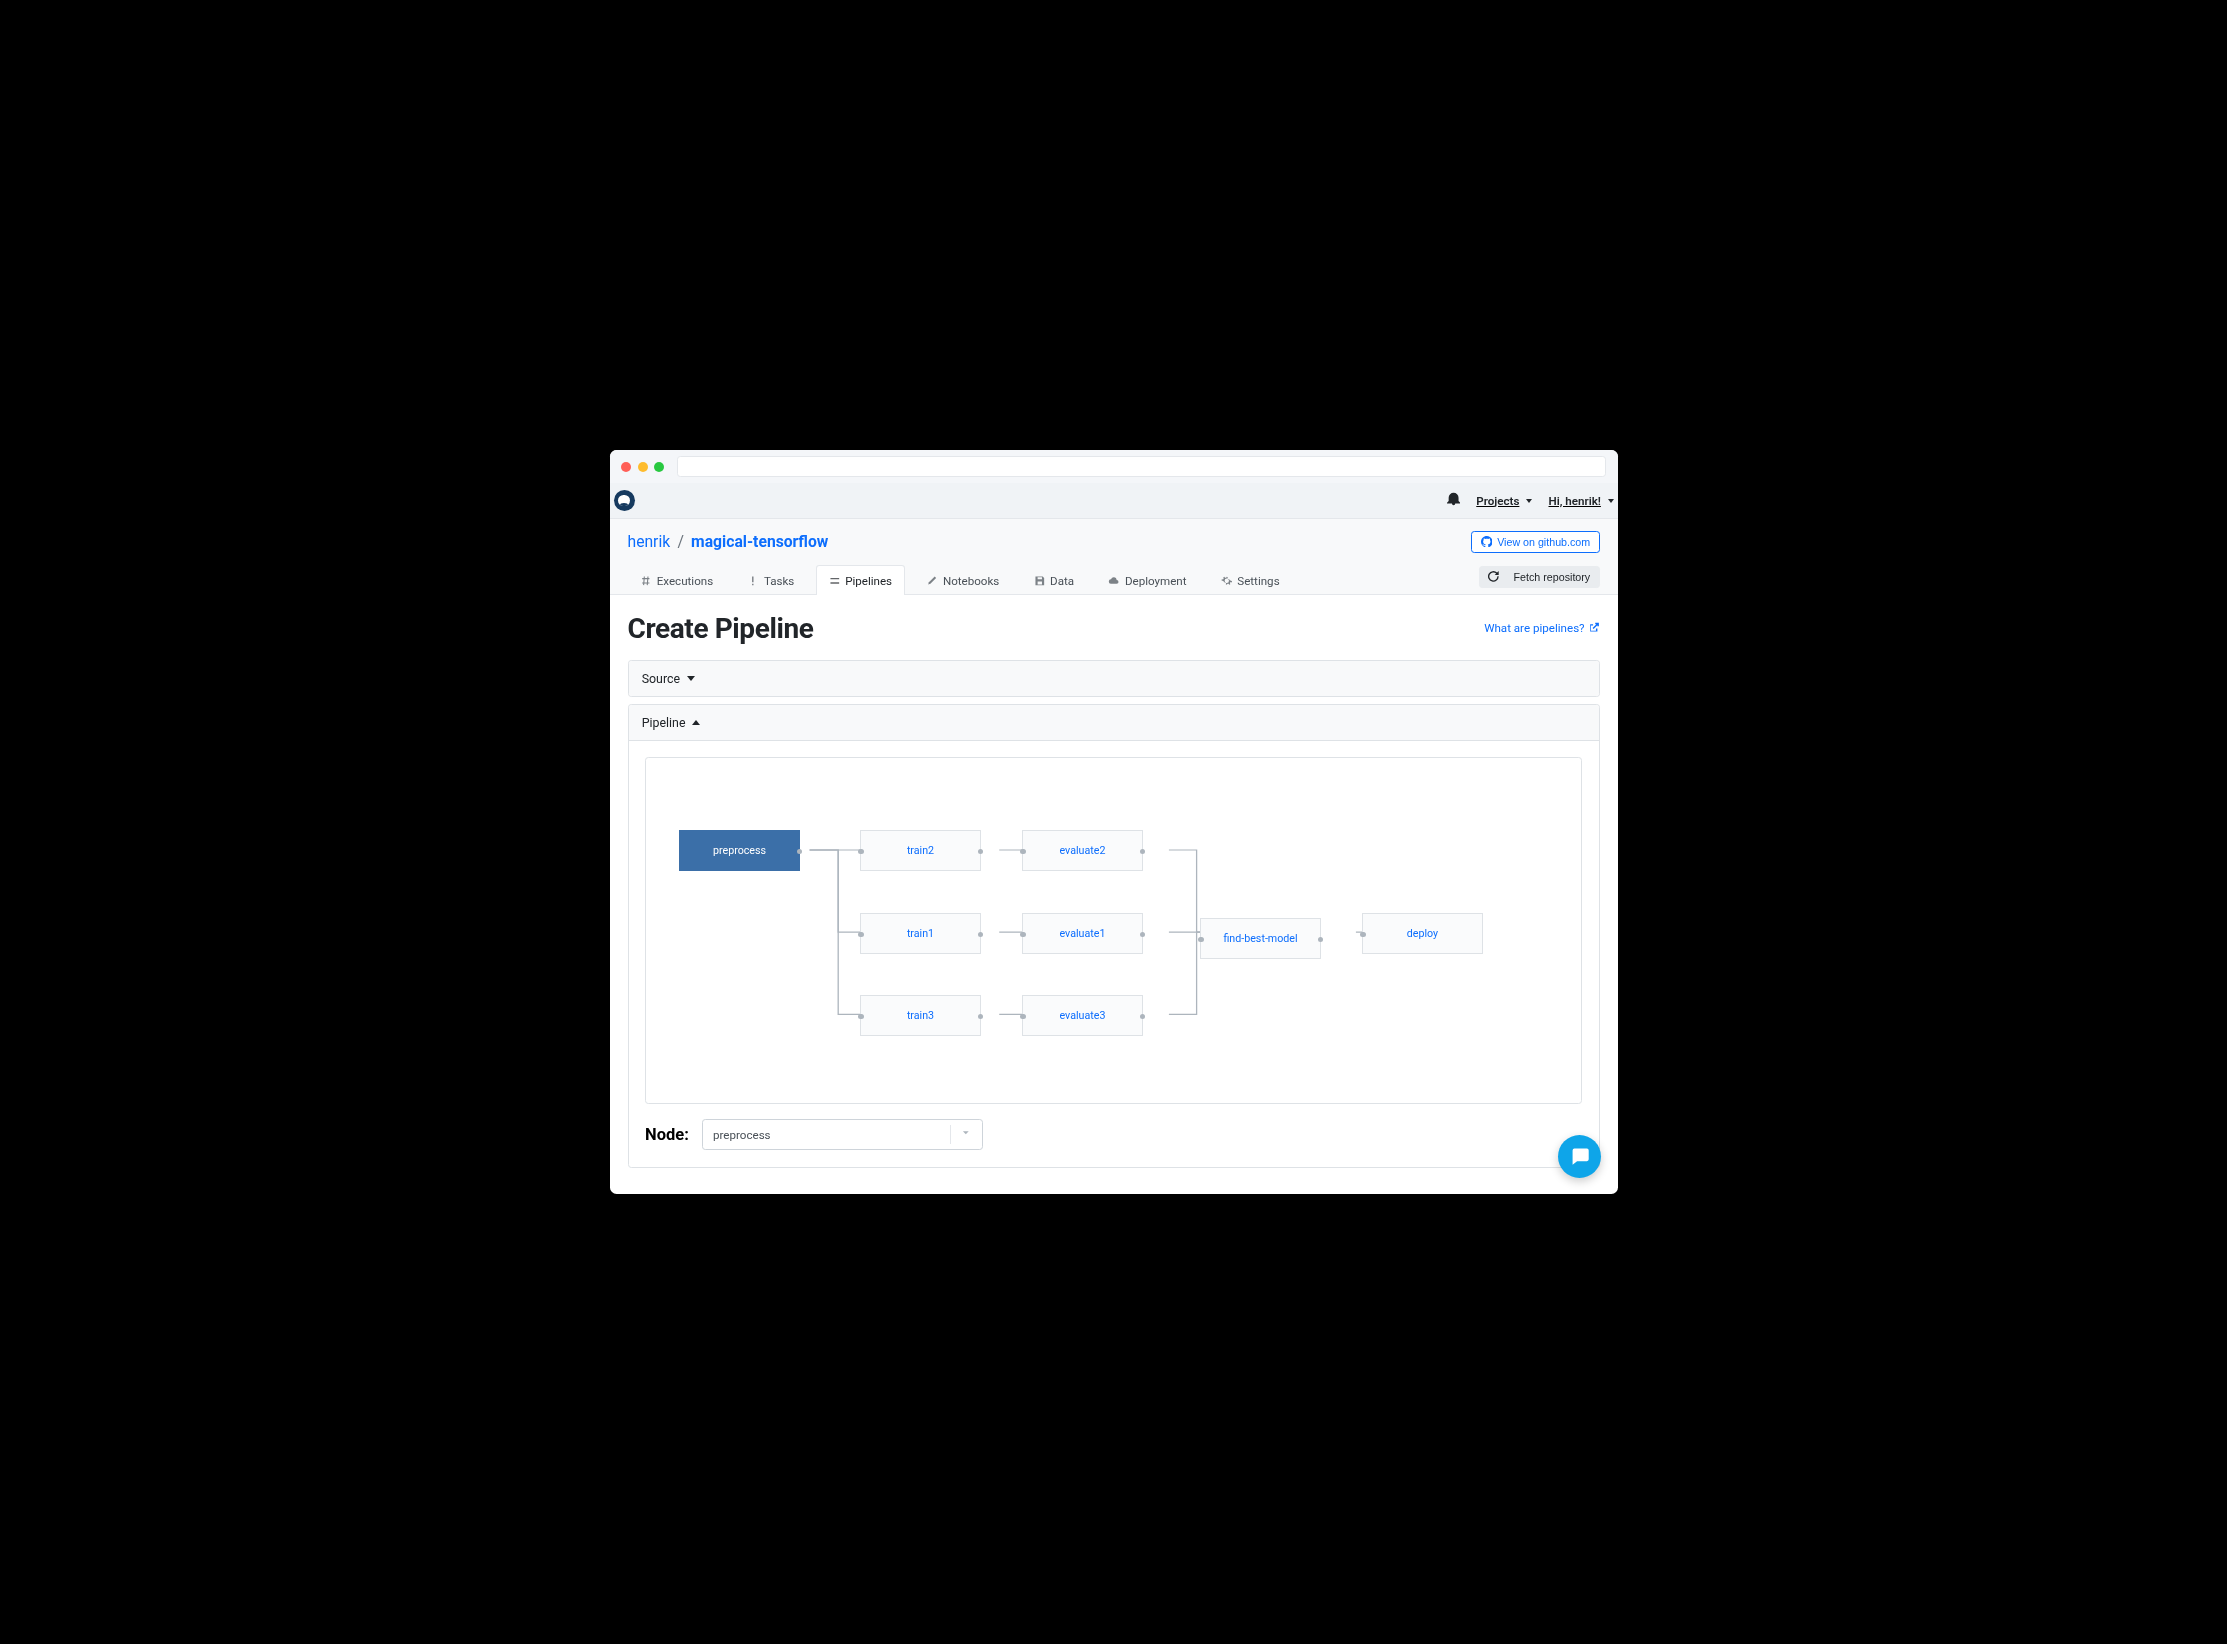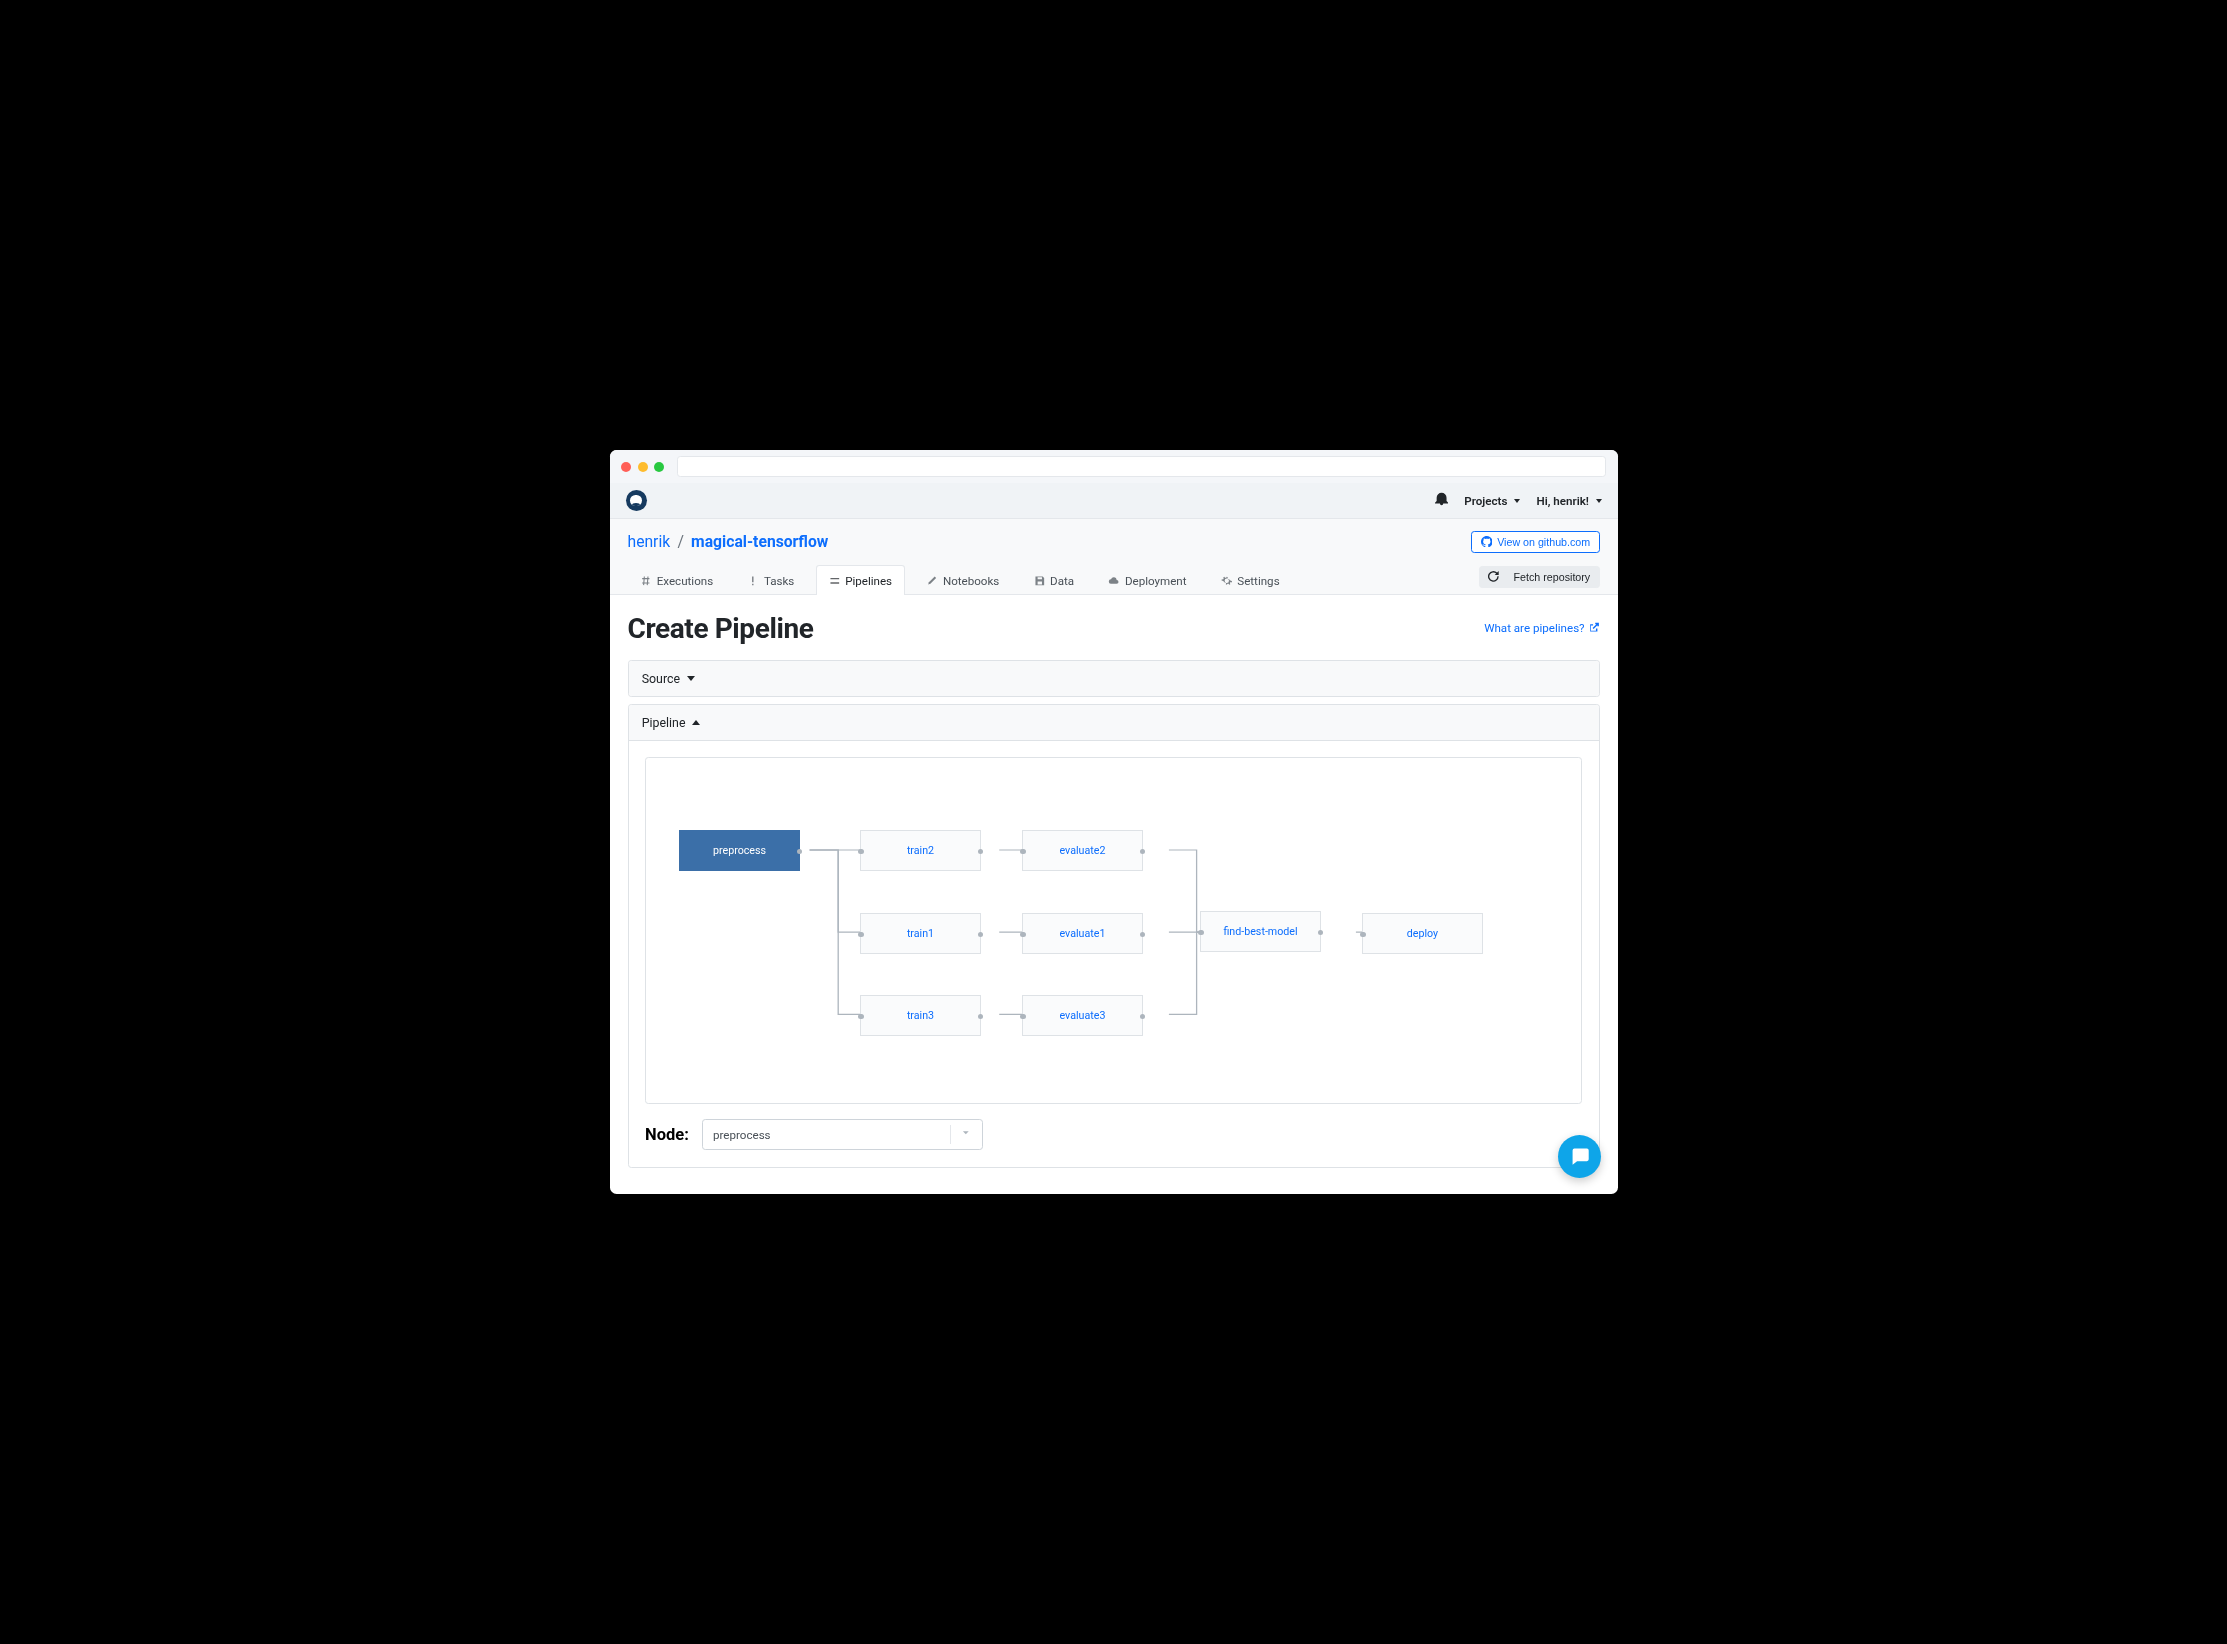--- a/index.html
+++ b/index.html
@@ -5,21 +5,21 @@
 * { box-sizing: border-box; margin: 0; padding: 0; }
 body { font-family: -apple-system, BlinkMacSystemFont, "Segoe UI", Roboto, sans-serif; background: #000; display: flex; align-items: center; justify-content: center; min-height: 100vh; padding: 33px; }
 .window { width: 1008px; height: 744px; background: #fff; border-radius: 6.6px; overflow: hidden; display: flex; flex-direction: column; }
 .titlebar { height: 33px; background: #f4f6f9; display: flex; align-items: center; padding: 0 11.6px; }
 .dots { display: flex; gap: 6.6px; }
 .dot { width: 10px; height: 10px; border-radius: 50%; }
 .dot.red { background: #ff5f57; }
 .dot.yellow { background: #febc2e; }
 .dot.green { background: #28c840; }
 .urlbar { flex: 1; height: 21.5px; background: #fff; border: 0.8px solid #e4e7eb; border-radius: 3.3px; margin-left: 13.2px; }
-.topnav { height: 36px; background: #f0f3f6; border-bottom: 0.8px solid #e4e7eb; display: flex; align-items: center; padding: 0 16px; }
+.topnav { height: 36px; background: #f0f3f6; border-bottom: 0.8px solid #e4e7eb; display: flex; align-items: center; padding: 0 4px; text-decoration: underline; }
 .logo { width: 21.5px; height: 21.5px; border-radius: 50%; background: #163a5f; position: relative; display: flex; align-items: center; justify-content: center; }
 .logo-inner { width: 11.6px; height: 11.6px; border-radius: 50%; background: #fff; position: relative; overflow: hidden; }
 .logo-inner::after { content: ''; position: absolute; bottom: -1.7px; left: 1.7px; width: 8.3px; height: 5px; background: #163a5f; border-radius: 50% 50% 0 0; }
 .topnav-right { margin-left: auto; display: flex; align-items: center; gap: 16.5px; color: #212529; font-size: 11.6px; font-weight: 600; }
 .bell-icon { width: 13.2px; height: 13.2px; }
 .caret-down { display: inline-block; width: 0; height: 0; border-left: 3.3px solid transparent; border-right: 3.3px solid transparent; border-top: 4.1px solid #212529; margin-left: 3.3px; vertical-align: middle; }
 .subheader { padding: 11.6px 18px 0; background: #f8f9fa; border-bottom: 0.8px solid #e4e7eb; }
 .breadcrumb-row { display: flex; align-items: center; justify-content: space-between; margin-bottom: 11.6px; }
 .breadcrumb { font-size: 15.7px; }
 .breadcrumb .owner { color: #0d6efd; font-weight: 400; }
@@ -234,21 +234,21 @@
             <span>evaluate1</span>
             <span class="gport" style="left:-3.3px; top:17.4px;"></span>
             <span class="gport" style="right:-3.3px; top:17.4px;"></span>
           </div>
           <div class="gnode" style="left:376px; top:237px;">
             <span>evaluate3</span>
             <span class="gport" style="left:-3.3px; top:17.4px;"></span>
             <span class="gport" style="right:-3.3px; top:17.4px;"></span>
           </div>
 
-          <div class="gnode" style="left:554px; top:153px;justify-content:center;">
+          <div class="gnode" style="left:554px; top:160px;justify-content:center;">
             <span>find-best-model</span>
             <span class="gport" style="left:-3.3px; top:17.4px;"></span>
             <span class="gport" style="right:-3.3px; top:17.4px;"></span>
           </div>
           <div class="gnode" style="left:716px; top:155px;">
             <span>deploy</span>
             <span class="gport" style="left:-3.3px; top:17.4px;"></span>
           </div>
         </div>
 

